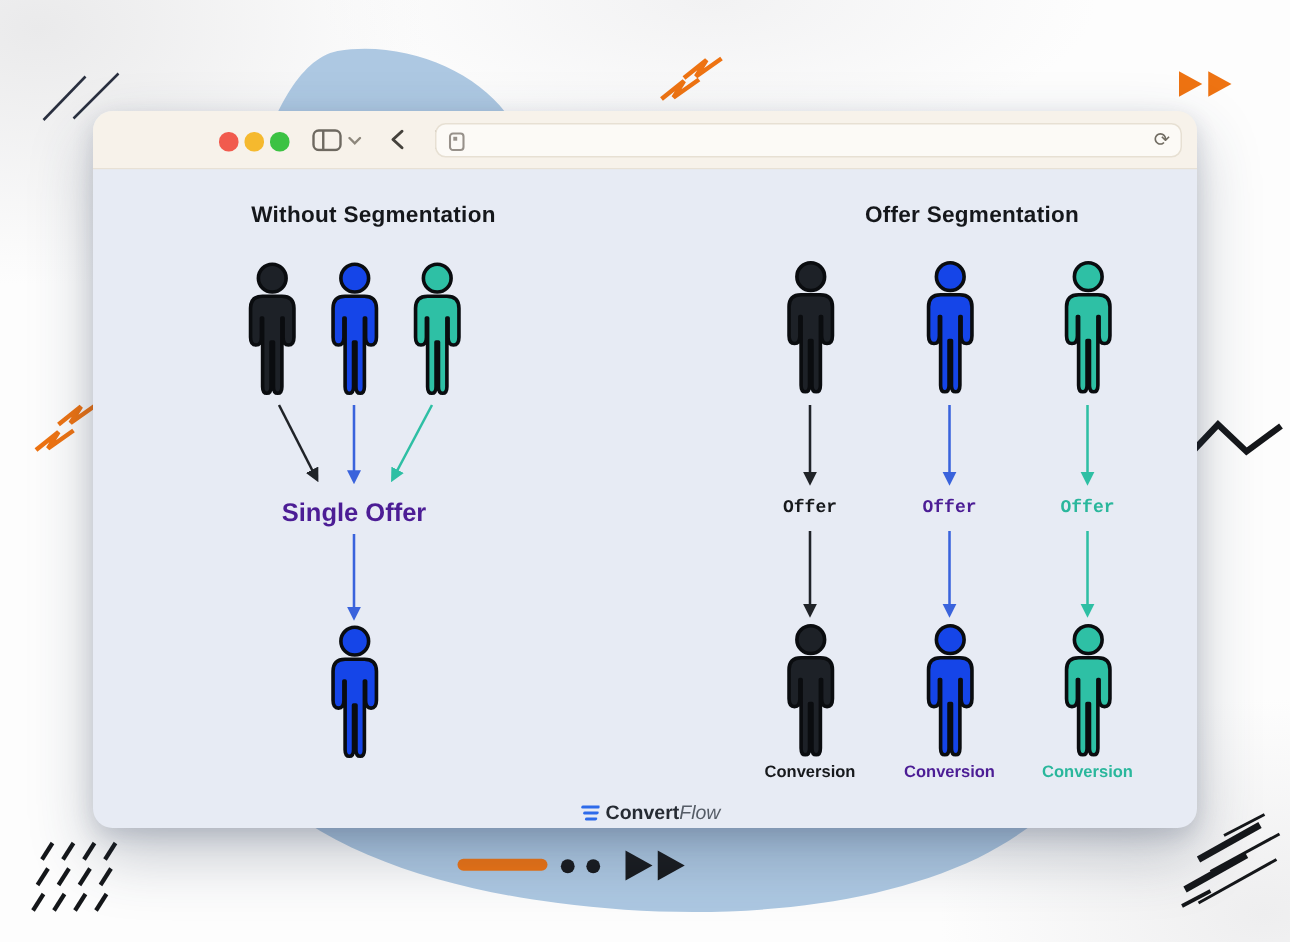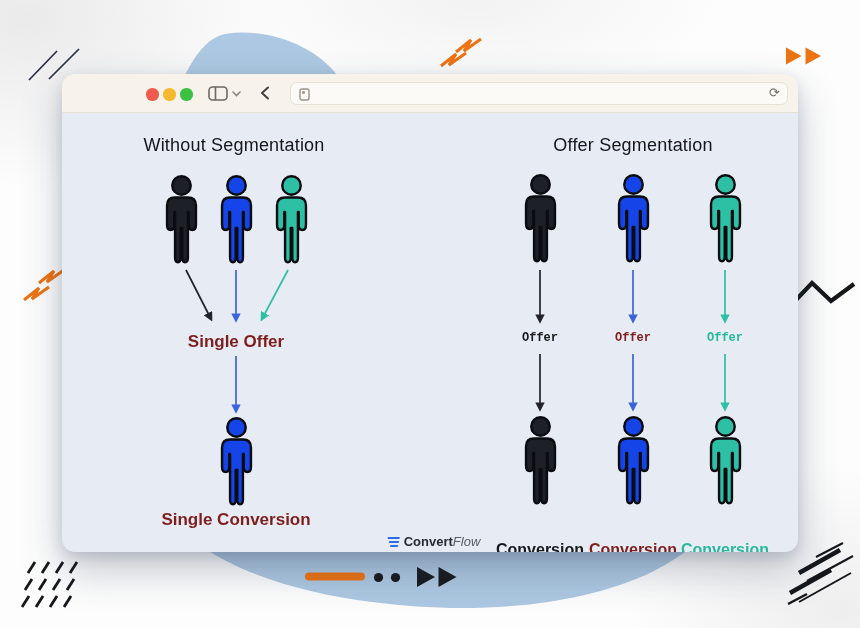--- a/index.html
+++ b/index.html
@@ -26,26 +26,26 @@
   .tl.grn{left:118px;background:#3cc243;}
   .cbtn{position:absolute;background:none;border:none;padding:0;margin:0;cursor:default;line-height:0;}
   .addr{position:absolute;left:228px;top:8px;width:498px;height:23px;background:#fcfaf6;
     border:1px solid #e7e0d3;border-radius:7px;box-sizing:border-box;}
   .addr-text{position:absolute;left:26px;top:4px;font-size:12px;color:#6f6a60;}
   .reload{position:absolute;right:7px;top:2px;font-size:13px;color:#716c62;background:none;border:none;padding:0;}
 
   .content{position:absolute;left:0;top:39px;width:736px;height:439px;border-radius:0 0 13px 13px;overflow:hidden;}
   .arrows{position:absolute;inset:0;pointer-events:none;}
 
-  .title{position:absolute;transform:translateX(-50%);font-size:18px;font-weight:normal;color:#15171b;white-space:nowrap;letter-spacing:.2px;}
+  .title{position:absolute;transform:translateX(-50%);font-size:15px;font-weight:bold;color:#15171b;white-space:nowrap;letter-spacing:.2px;margin-left:15px;}
   .lbl{position:absolute;transform:translateX(-50%);font-weight:bold;white-space:nowrap;}
   .lbl.big{font-size:17px;}
   .lbl.mid{font-size:12px;font-family:Liberation Mono, monospace;}
-  .lbl.sm{font-size:16px;margin-top:32px;}
-  .c-blue{color:#7f1d1d;}
+  .lbl.sm{font-size:11px;}
+  .c-blue{color:#4c1d95;}
   .c-teal{color:#2ab79c;}
   .c-black{color:#17191c;}
 
   .person{position:absolute;width:45px;height:90px;overflow:visible;}
   .person circle,.person path{stroke:#0a0c0f;stroke-width:3;stroke-linejoin:round;}
   .p-black circle,.p-black path{fill:#1d2127;}
   .p-blue circle,.p-blue path{fill:#1545e8;}
   .p-teal circle,.p-teal path{fill:#2ec0a5;}
 
   .logo{position:absolute;left:370px;top:421px;transform:translateX(-50%);display:flex;align-items:center;gap:4px;text-align:right;}
@@ -202,21 +202,20 @@
         <circle cx="32" cy="13" r="11.5"></circle>
         <path d="M24,28 H40 Q50,28 50,38 V62 Q50,68.5 45.5,68.5 Q41,68.5 41,62 V46 H40 V103 Q40,108.5 36.5,108.5 Q33,108.5 33,103 V66 H31 V103 Q31,108.5 27.5,108.5 Q24,108.5 24,103 V46 H23 V62 Q23,68.5 18.5,68.5 Q14,68.5 14,62 V38 Q14,28 24,28 Z"></path>
       </svg>
 
       <div class="lbl big c-blue" style="left:174px;top:219px;">Single Offer</div>
 
       <svg class="person p-blue" style="left:151.5px;top:304px;" viewBox="4 0 56 112">
         <circle cx="32" cy="13" r="11.5"></circle>
         <path d="M24,28 H40 Q50,28 50,38 V62 Q50,68.5 45.5,68.5 Q41,68.5 41,62 V46 H40 V103 Q40,108.5 36.5,108.5 Q33,108.5 33,103 V66 H31 V103 Q31,108.5 27.5,108.5 Q24,108.5 24,103 V46 H23 V62 Q23,68.5 18.5,68.5 Q14,68.5 14,62 V38 Q14,28 24,28 Z"></path>
       </svg>
-      <div class="lbl big c-blue" style="left:174px;top:397px;">Single Conversion</div>
 
       <svg class="person p-black" style="left:455.5px;top:61px;" viewBox="4 0 56 112">
         <circle cx="32" cy="13" r="11.5"></circle>
         <path d="M24,28 H40 Q50,28 50,38 V62 Q50,68.5 45.5,68.5 Q41,68.5 41,62 V46 H40 V103 Q40,108.5 36.5,108.5 Q33,108.5 33,103 V66 H31 V103 Q31,108.5 27.5,108.5 Q24,108.5 24,103 V46 H23 V62 Q23,68.5 18.5,68.5 Q14,68.5 14,62 V38 Q14,28 24,28 Z"></path>
       </svg>
       <svg class="person p-blue" style="left:548.5px;top:61px;" viewBox="4 0 56 112">
         <circle cx="32" cy="13" r="11.5"></circle>
         <path d="M24,28 H40 Q50,28 50,38 V62 Q50,68.5 45.5,68.5 Q41,68.5 41,62 V46 H40 V103 Q40,108.5 36.5,108.5 Q33,108.5 33,103 V66 H31 V103 Q31,108.5 27.5,108.5 Q24,108.5 24,103 V46 H23 V62 Q23,68.5 18.5,68.5 Q14,68.5 14,62 V38 Q14,28 24,28 Z"></path>
       </svg>
       <svg class="person p-teal" style="left:640.5px;top:61px;" viewBox="4 0 56 112">

